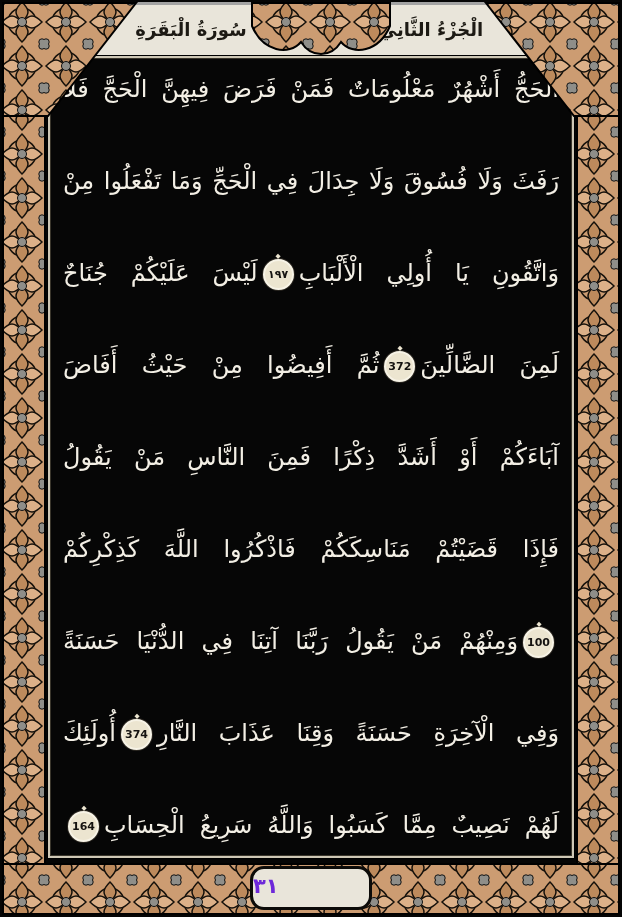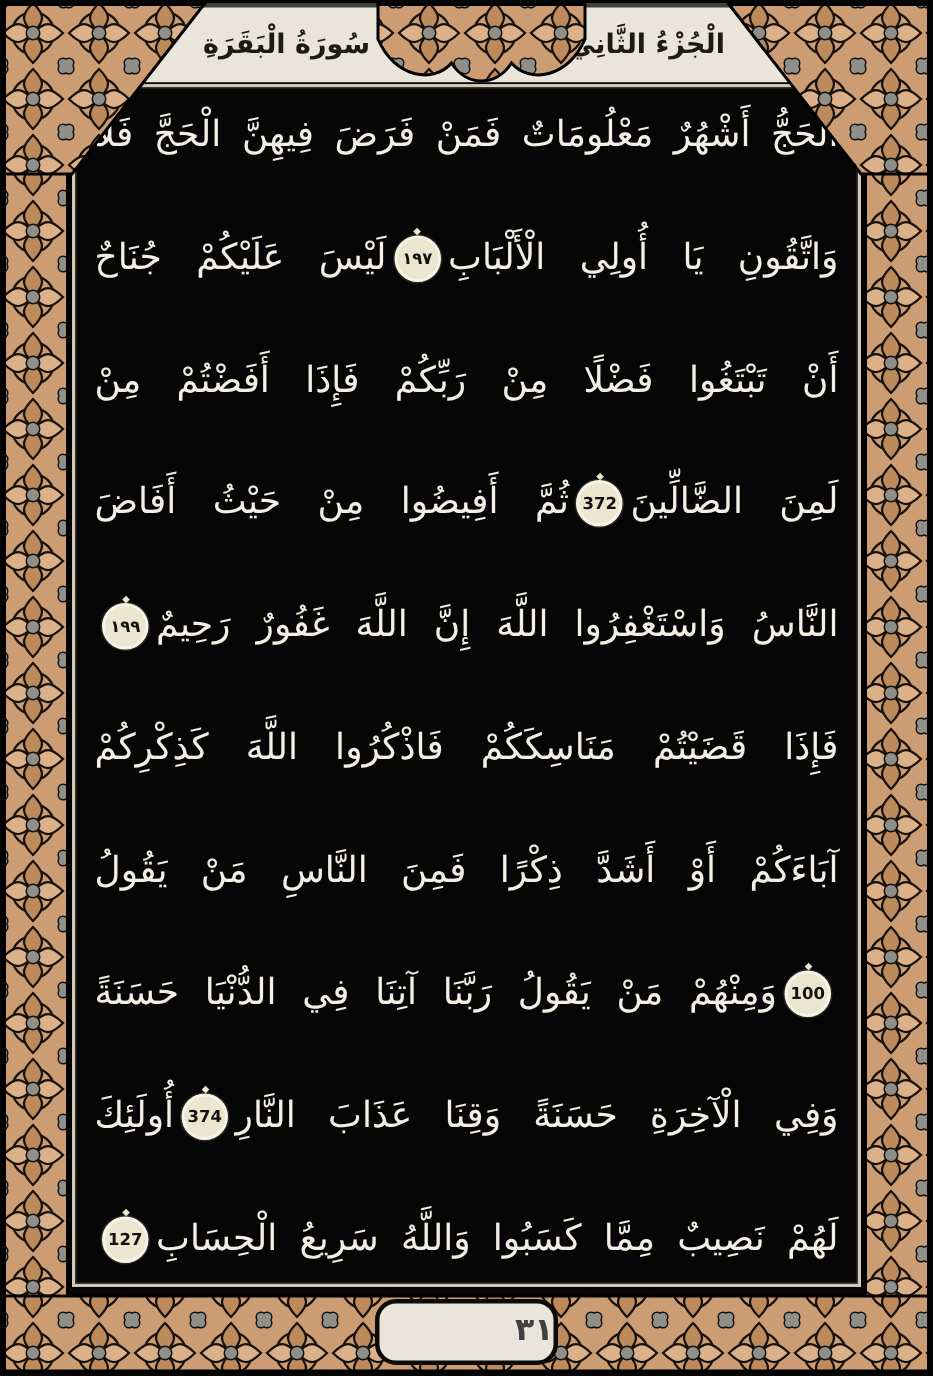--- a/index.html
+++ b/index.html
@@ -12,21 +12,21 @@
   }
   
   #frame-svg{
     position:absolute;left:0;top:0;width:622px;height:917px;
     z-index:3;pointer-events:none;
   }
   
   .header-bar{
     position:absolute;left:44px;right:44px;top:2px;height:50px;
     background:#e9e5da;
-    border-top:3px solid #404040;
+    border-top:3px solid #a3a3a3;
     border-bottom:3px solid #0a0a0a;
     z-index:1;
   }
   .header-label{
     position:absolute;top:0;height:50px;line-height:50px;
     width:190px;text-align:center;
     font-size:18px;font-weight:bold;color:#1d1a14;
     letter-spacing:1px;
   }
   .header-label.surah{left:52px;}
@@ -72,22 +72,22 @@
     color:#ece5d0;font-size:12px;line-height:12px;
   }
   
   .page-num-cartouche{
     position:absolute;left:50%;transform:translateX(-50%);
     top:866px;width:116px;height:38px;
     background:#e9e5da;
     border:3px solid #0c0b09;
     border-radius:14px;
     z-index:4;
-    text-align:right;line-height:34px;
-    font-size:21px;font-weight:bold;color:#404040;
+    text-align:left;line-height:34px;
+    font-size:21px;font-weight:bold;color:#6d28d9;
     letter-spacing:2px;
   }
 </style>
 </head>
 <body>
 
 <div class="header-bar">
   <div class="header-label surah">سُورَةُ الْبَقَرَةِ</div>
   <div class="header-label juz">الْجُزْءُ الثَّانِي</div>
 </div>
@@ -131,26 +131,25 @@
     <path d="M619,3 L486,3 L574,116 L619,116 Z" fill="url(#arb)" stroke="#000" stroke-width="2"></path>
   </g>
 
   <g>
     <path d="M252,3 L390,3 L390,26 C379,52 353,56 341,42 C331,58 311,58 301,42 C289,56 263,52 252,26 Z" fill="url(#arb)" stroke="#000" stroke-width="2"></path>
   </g>
 </svg>
 
 <div class="text-panel" id="lines-container">
     <div class="quran-line"><span class="ayah-text">الْحَجُّ أَشْهُرٌ مَعْلُومَاتٌ فَمَنْ فَرَضَ فِيهِنَّ الْحَجَّ فَلَا</span></div>
+    <div class="quran-line"><span class="ayah-text">رَفَثَ وَلَا فُسُوقَ وَلَا جِدَالَ فِي الْحَجِّ وَمَا تَفْعَلُوا مِنْ</span></div>
     <div class="quran-line"><span class="ayah-text">وَاتَّقُونِ يَا أُولِي الْأَلْبَابِ</span><span class="verse-marker">١٩٧</span><span class="ayah-text">لَيْسَ عَلَيْكُمْ جُنَاحٌ</span></div>
-    <div class="quran-line"><span class="ayah-text">أَنْ تَبْتَغُوا فَضْلًا مِنْ رَبِّكُمْ فَإِذَا أَفَضْتُمْ مِنْ</span></div>
     <div class="quran-line"><span class="ayah-text">لَمِنَ الضَّالِّينَ</span><span class="verse-marker">372</span><span class="ayah-text">ثُمَّ أَفِيضُوا مِنْ حَيْثُ أَفَاضَ</span></div>
-    <div class="quran-line"><span class="ayah-text">النَّاسُ وَاسْتَغْفِرُوا اللَّهَ إِنَّ اللَّهَ غَفُورٌ رَحِيمٌ</span><span class="verse-marker">١٩٩</span></div>
+    <div class="quran-line"><span class="ayah-text">آبَاءَكُمْ أَوْ أَشَدَّ ذِكْرًا فَمِنَ النَّاسِ مَنْ يَقُولُ</span></div>
     <div class="quran-line"><span class="ayah-text">فَإِذَا قَضَيْتُمْ مَنَاسِكَكُمْ فَاذْكُرُوا اللَّهَ كَذِكْرِكُمْ</span></div>
-    <div class="quran-line"><span class="ayah-text">آبَاءَكُمْ أَوْ أَشَدَّ ذِكْرًا فَمِنَ النَّاسِ مَنْ يَقُولُ</span></div>
     <div class="quran-line"><span class="verse-marker">100</span><span class="ayah-text">وَمِنْهُمْ مَنْ يَقُولُ رَبَّنَا آتِنَا فِي الدُّنْيَا حَسَنَةً</span></div>
     <div class="quran-line"><span class="ayah-text">وَفِي الْآخِرَةِ حَسَنَةً وَقِنَا عَذَابَ النَّارِ</span><span class="verse-marker">374</span><span class="ayah-text">أُولَئِكَ</span></div>
-    <div class="quran-line"><span class="ayah-text">لَهُمْ نَصِيبٌ مِمَّا كَسَبُوا وَاللَّهُ سَرِيعُ الْحِسَابِ</span><span class="verse-marker">127</span></div>
+    <div class="quran-line"><span class="ayah-text">لَهُمْ نَصِيبٌ مِمَّا كَسَبُوا وَاللَّهُ سَرِيعُ الْحِسَابِ</span><span class="verse-marker">164</span></div>
   </div>
 
 <div class="page-num-cartouche">
   <span>٣١</span>
 </div>
 
 </body></html>

